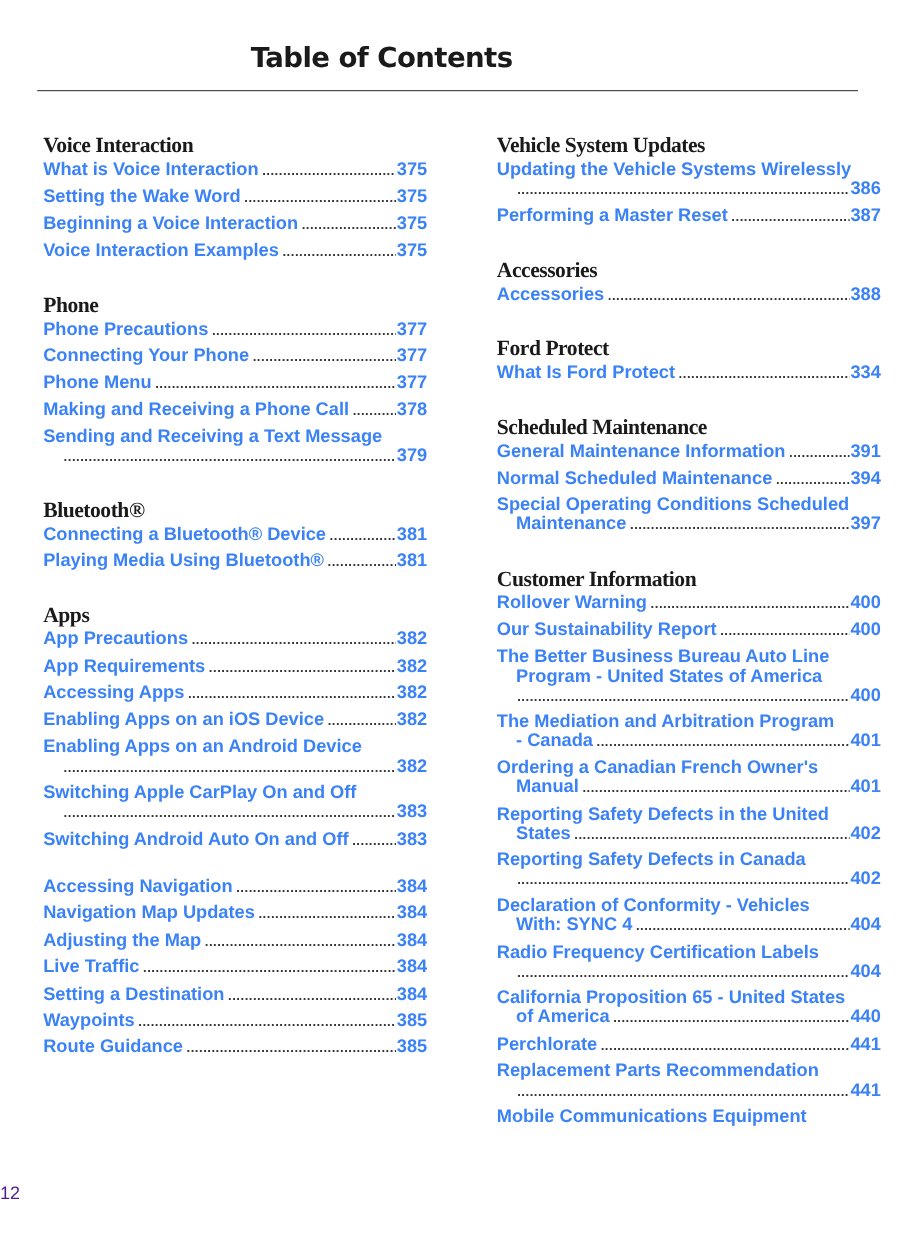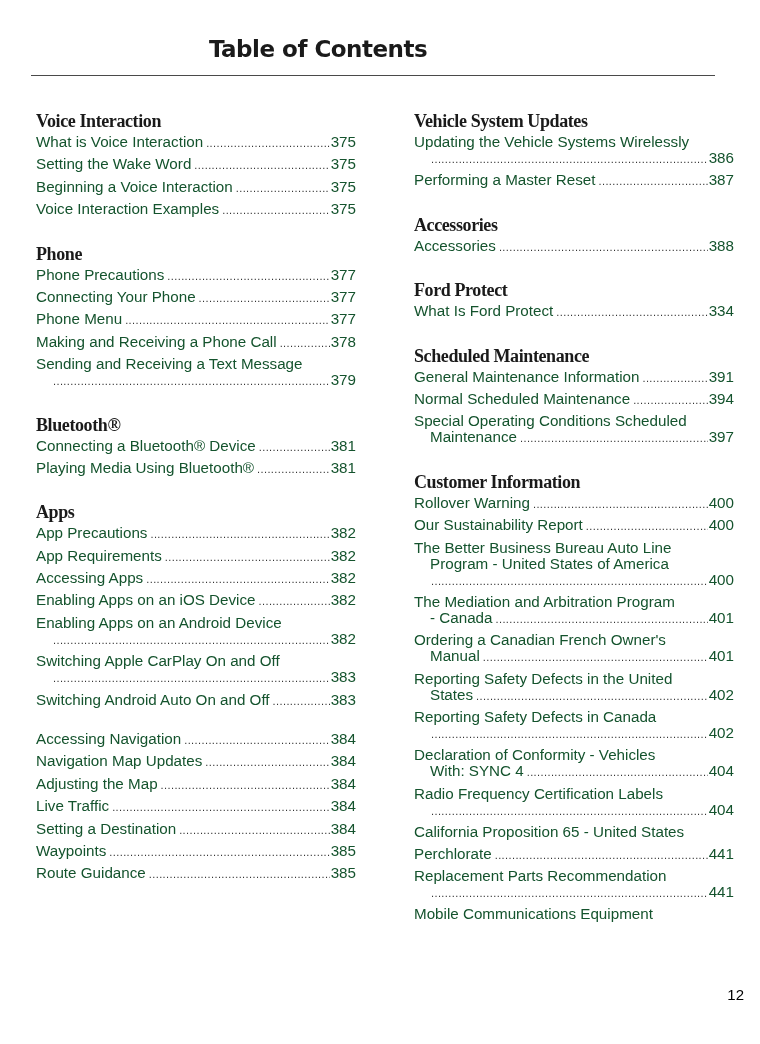--- a/index.html
+++ b/index.html
@@ -11,31 +11,31 @@
   .rule { position: absolute; top: 75px; left: 31px; width: 684px; height: 0;
           border-top: 1.5px solid #4a4a4a; }
   .col { position: absolute; top: 108px; width: 320px; }
   .col.left { left: 36px; }
   .col.right { left: 390px; margin-left: 24px; }
   .section { margin: 0; }
   .sec-head { font-family: Liberation Serif, serif; font-weight: bold; font-size: 18px;
               letter-spacing: -0.4px; color: #1a1a1a; height: 26px; line-height: 26px;
               margin-bottom: 0px; white-space: nowrap; }
   .entry { font-size: 15.2px; line-height: 16px; margin: 0 0 5.4px 0; position: relative;
-           color: #14532d; }
+           color: #3b82f6; font-weight: bold; }
   .entry .line { display: flex; align-items: baseline; white-space: nowrap; }
   .entry .txt { white-space: nowrap; }
   .entry .cont { padding-left: 16px; }
   .entry .dots { flex: 1 1 auto; overflow: hidden; white-space: nowrap; margin: 0 1px 0 3px;
                  letter-spacing: 0.4px; font-size: 11px; color: #333; }
   .entry .dots::before { content: "........................................................................................................................................................................................................................"; }
   .entry .pg { white-space: nowrap; }
   .gap { height: 17px; }
-  .pagenum { position: absolute; top: 986px; left: 0; width: 744px; text-align: right;
-             font-size: 15px; color: #000000; }
+  .pagenum { position: absolute; top: 986px; left: 0; width: 744px; text-align: left;
+             font-size: 15px; color: #4c1d95; }
 </style>
 </head>
 <body>
 
 <div class="title">Table of Contents</div>
 <div class="rule"></div>
 
 <div class="col left" id="col-left">
     <div class="section">
       <div class="sec-head">Voice Interaction</div>
@@ -398,20 +398,25 @@
         <div class="line">
           <span class="txt cont" style="padding-left: 14px;"></span>
           <span class="dots"></span>
           <span class="pg">404</span>
         </div>
       </div>
       <div class="entry">
         <div class="line">
           <span class="txt">California Proposition 65 - United States</span>
         </div>
+        <div class="line">
+          <span class="txt cont">of America</span>
+          <span class="dots"></span>
+          <span class="pg">440</span>
+        </div>
       </div>
       <div class="entry">
         <div class="line">
           <span class="txt">Perchlorate</span>
           <span class="dots"></span>
           <span class="pg">441</span>
         </div>
       </div>
       <div class="entry">
         <div class="line">

